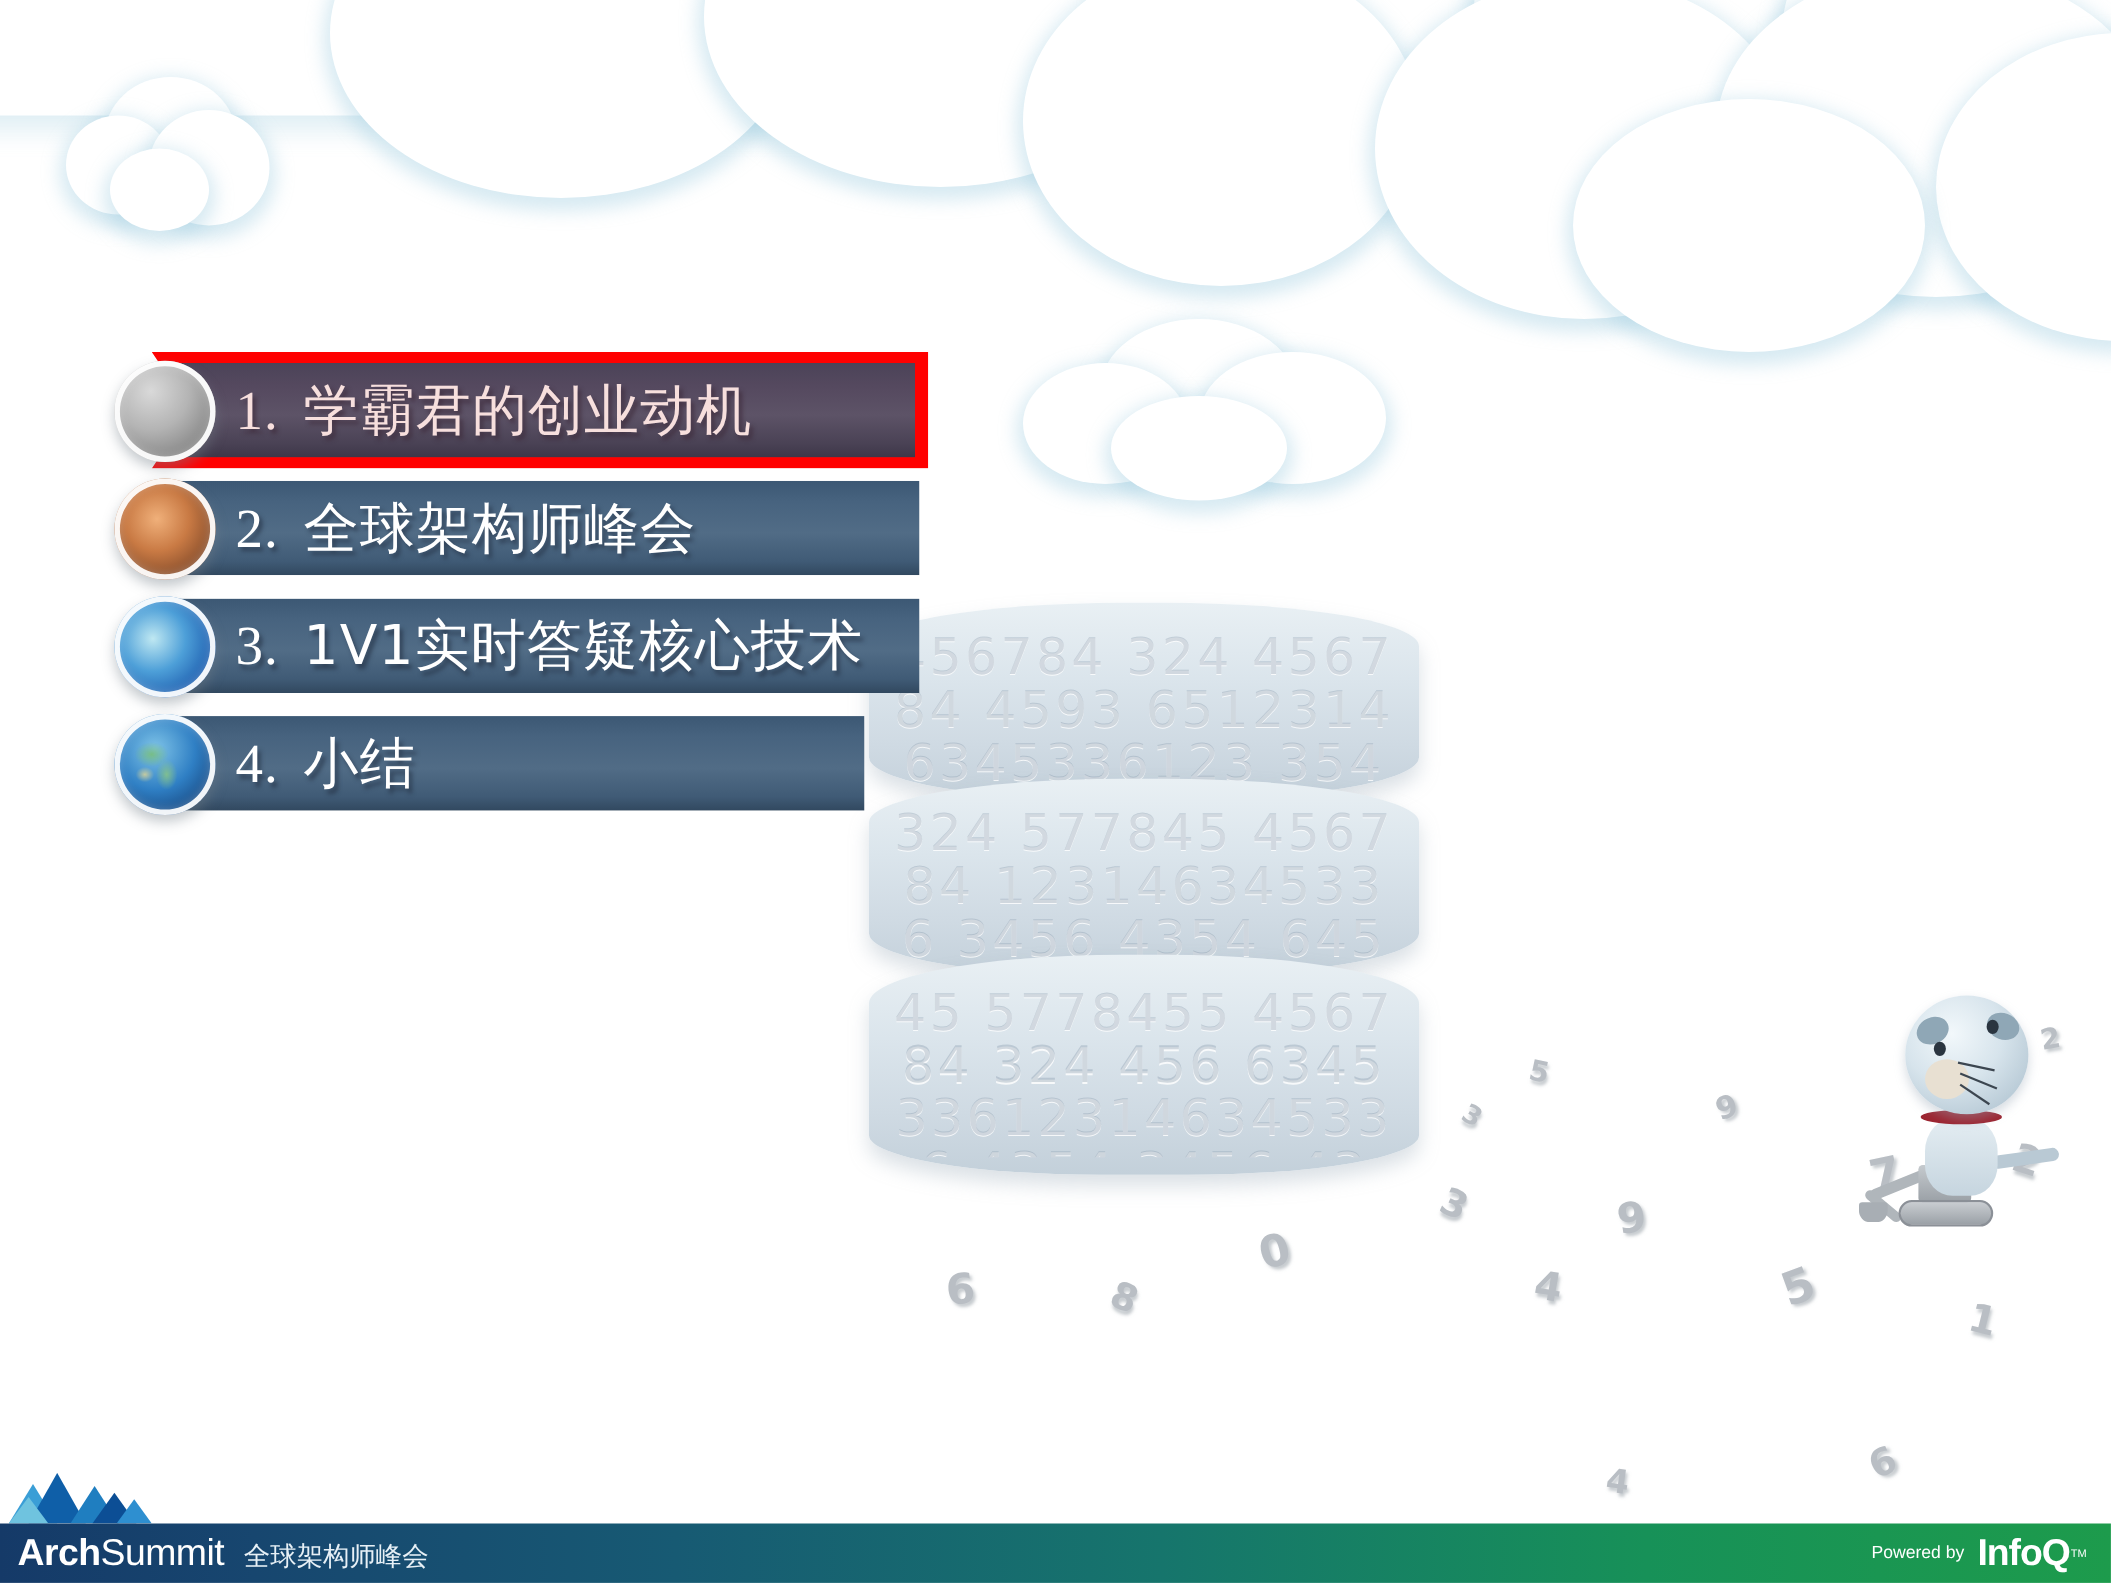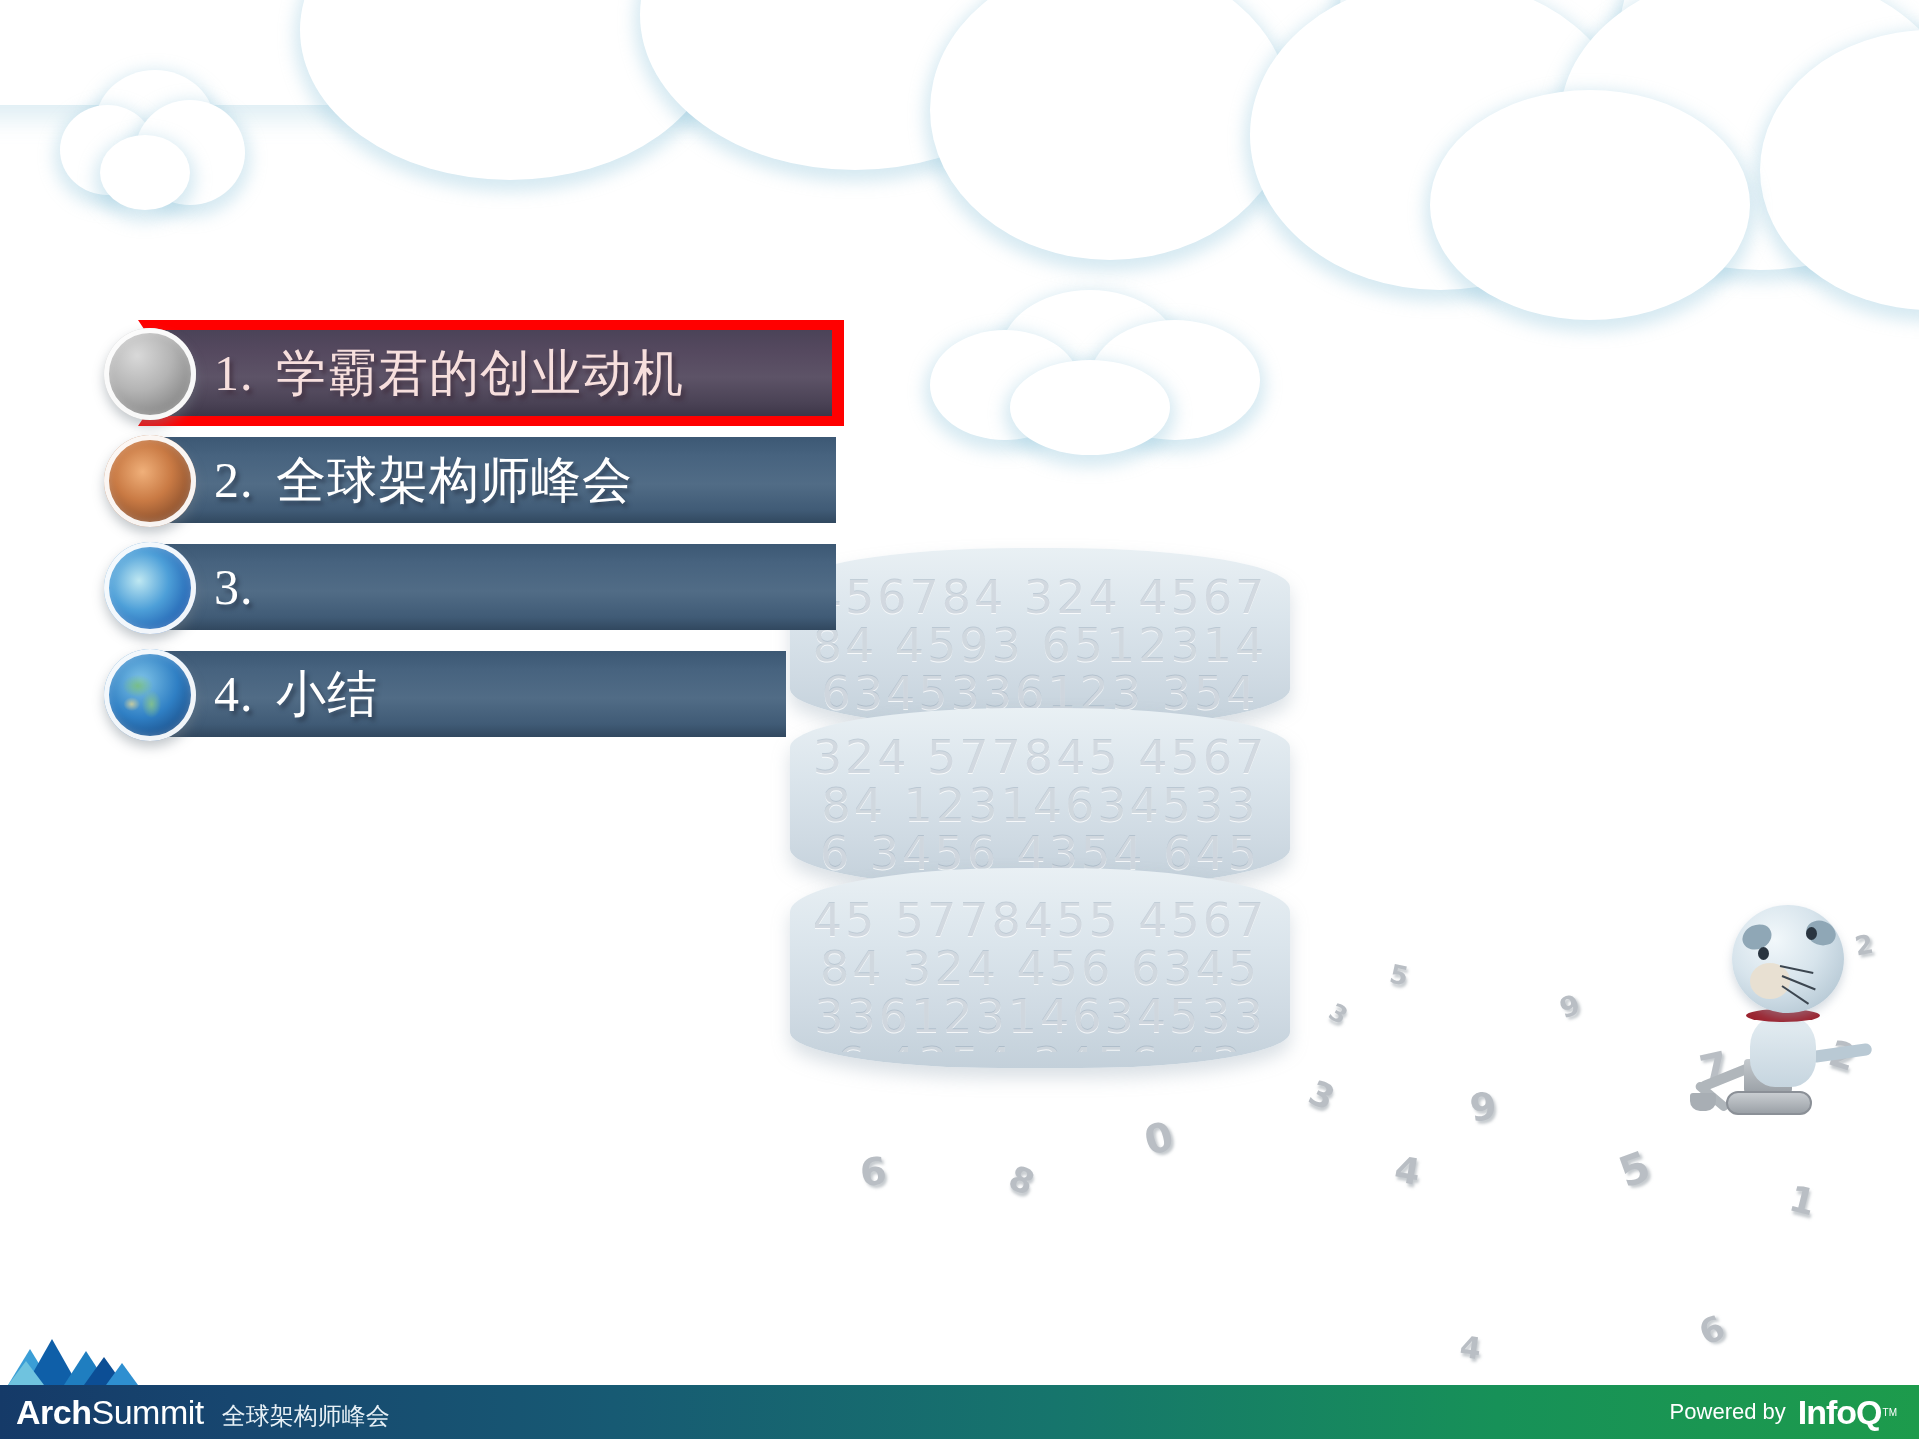--- a/index.html
+++ b/index.html
@@ -384,21 +384,21 @@
     font-family: "DejaVu Sans", sans-serif;
   }
   #footer-right {
     margin-left: auto;
     margin-right: 22px;
     display: flex;
     align-items: center;
     white-space: nowrap;
   }
   #powered-by {
-    font-size: 22px;
+    font-size: 16px;
     color: #ffffff;
     margin-right: 12px;
     font-weight: 400;
   }
   #infoq-logo {
     font-size: 34px;
     font-weight: 700;
     color: #ffffff;
     letter-spacing: -1px;
   }
@@ -466,20 +466,21 @@
       <div class="bar w2">
         <span class="num">2.</span>
         <span class="label">全球架构师峰会</span>
       </div>
     </div>
 
     <div class="agenda-row">
       <div class="sphere neptune"></div>
       <div class="bar w3">
         <span class="num">3.</span>
+        <span class="label">1V1实时答疑核心技术</span>
       </div>
     </div>
 
     <div class="agenda-row">
       <div class="sphere earth"></div>
       <div class="bar w4">
         <span class="num">4.</span>
         <span class="label">小结</span>
       </div>
     </div>

